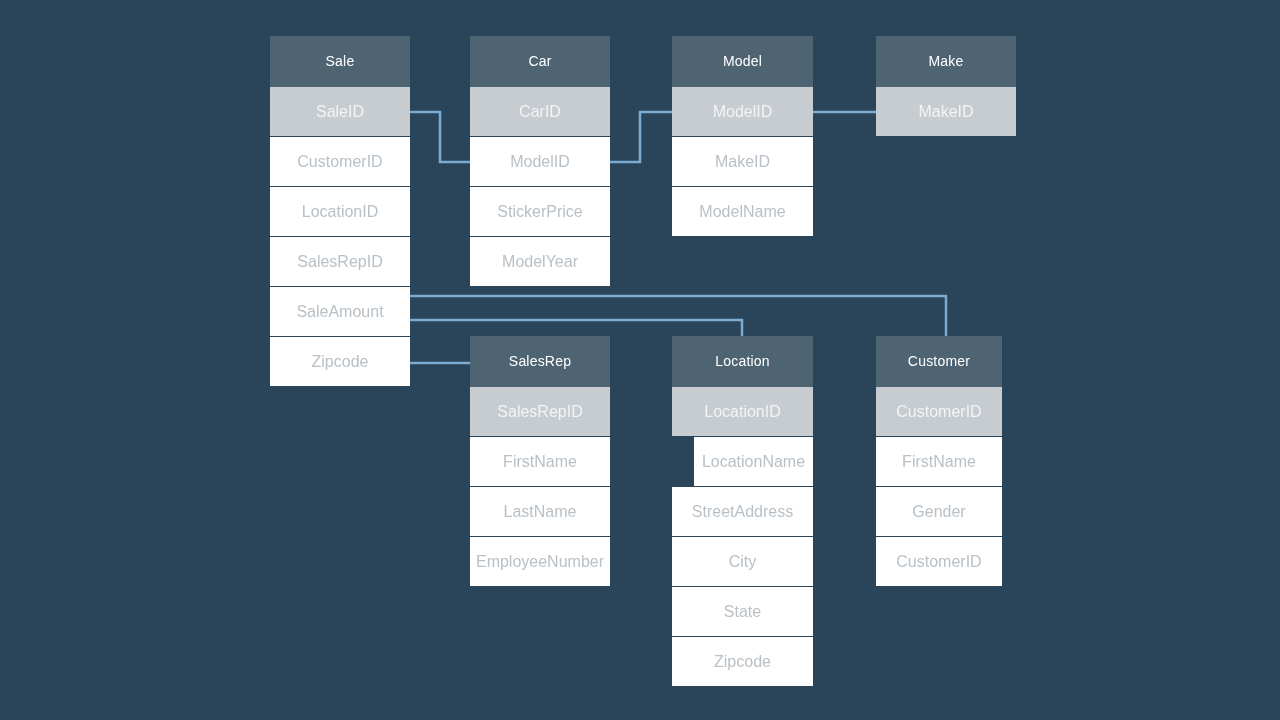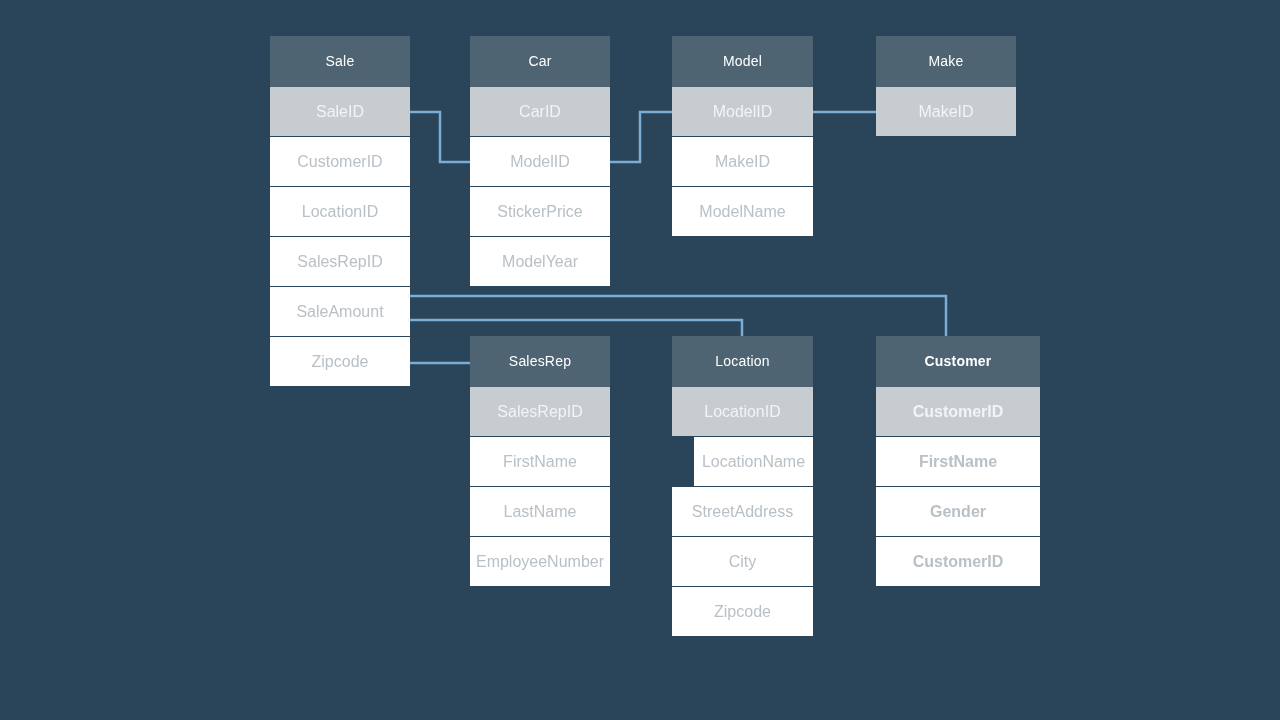--- a/index.html
+++ b/index.html
@@ -111,23 +111,24 @@
         <div class="entity-row" style="height: 50px;">FirstName</div>
         <div class="entity-row" style="height: 50px;">LastName</div>
         <div class="entity-row" style="height: 50px;">EmployeeNumber</div>
       </div>
       <div class="entity" style="left: 672px; top: 336px; width: 141px;">
         <div class="entity-header" style="height: 50px;">Location</div>
         <div class="entity-row pk" style="height: 50px;">LocationID</div>
         <div class="entity-row" style="height: 50px; margin-left: 22px;">LocationName</div>
         <div class="entity-row" style="height: 50px;">StreetAddress</div>
         <div class="entity-row" style="height: 50px;">City</div>
+        <div class="entity-row" style="height: 50px;">State</div>
         <div class="entity-row" style="height: 50px;">Zipcode</div>
       </div>
-      <div class="entity" style="left: 876px; top: 336px; width: 164px; font-weight: bold;">
+      <div class="entity" style="left: 876px; top: 336px; width: 126px;">
         <div class="entity-header" style="height: 50px;">Customer</div>
         <div class="entity-row pk" style="height: 50px;">CustomerID</div>
         <div class="entity-row" style="height: 50px;">FirstName</div>
         <div class="entity-row" style="height: 50px;">Gender</div>
         <div class="entity-row" style="height: 50px;">CustomerID</div>
       </div>
     </div>
 </div>
 
 </body></html>

